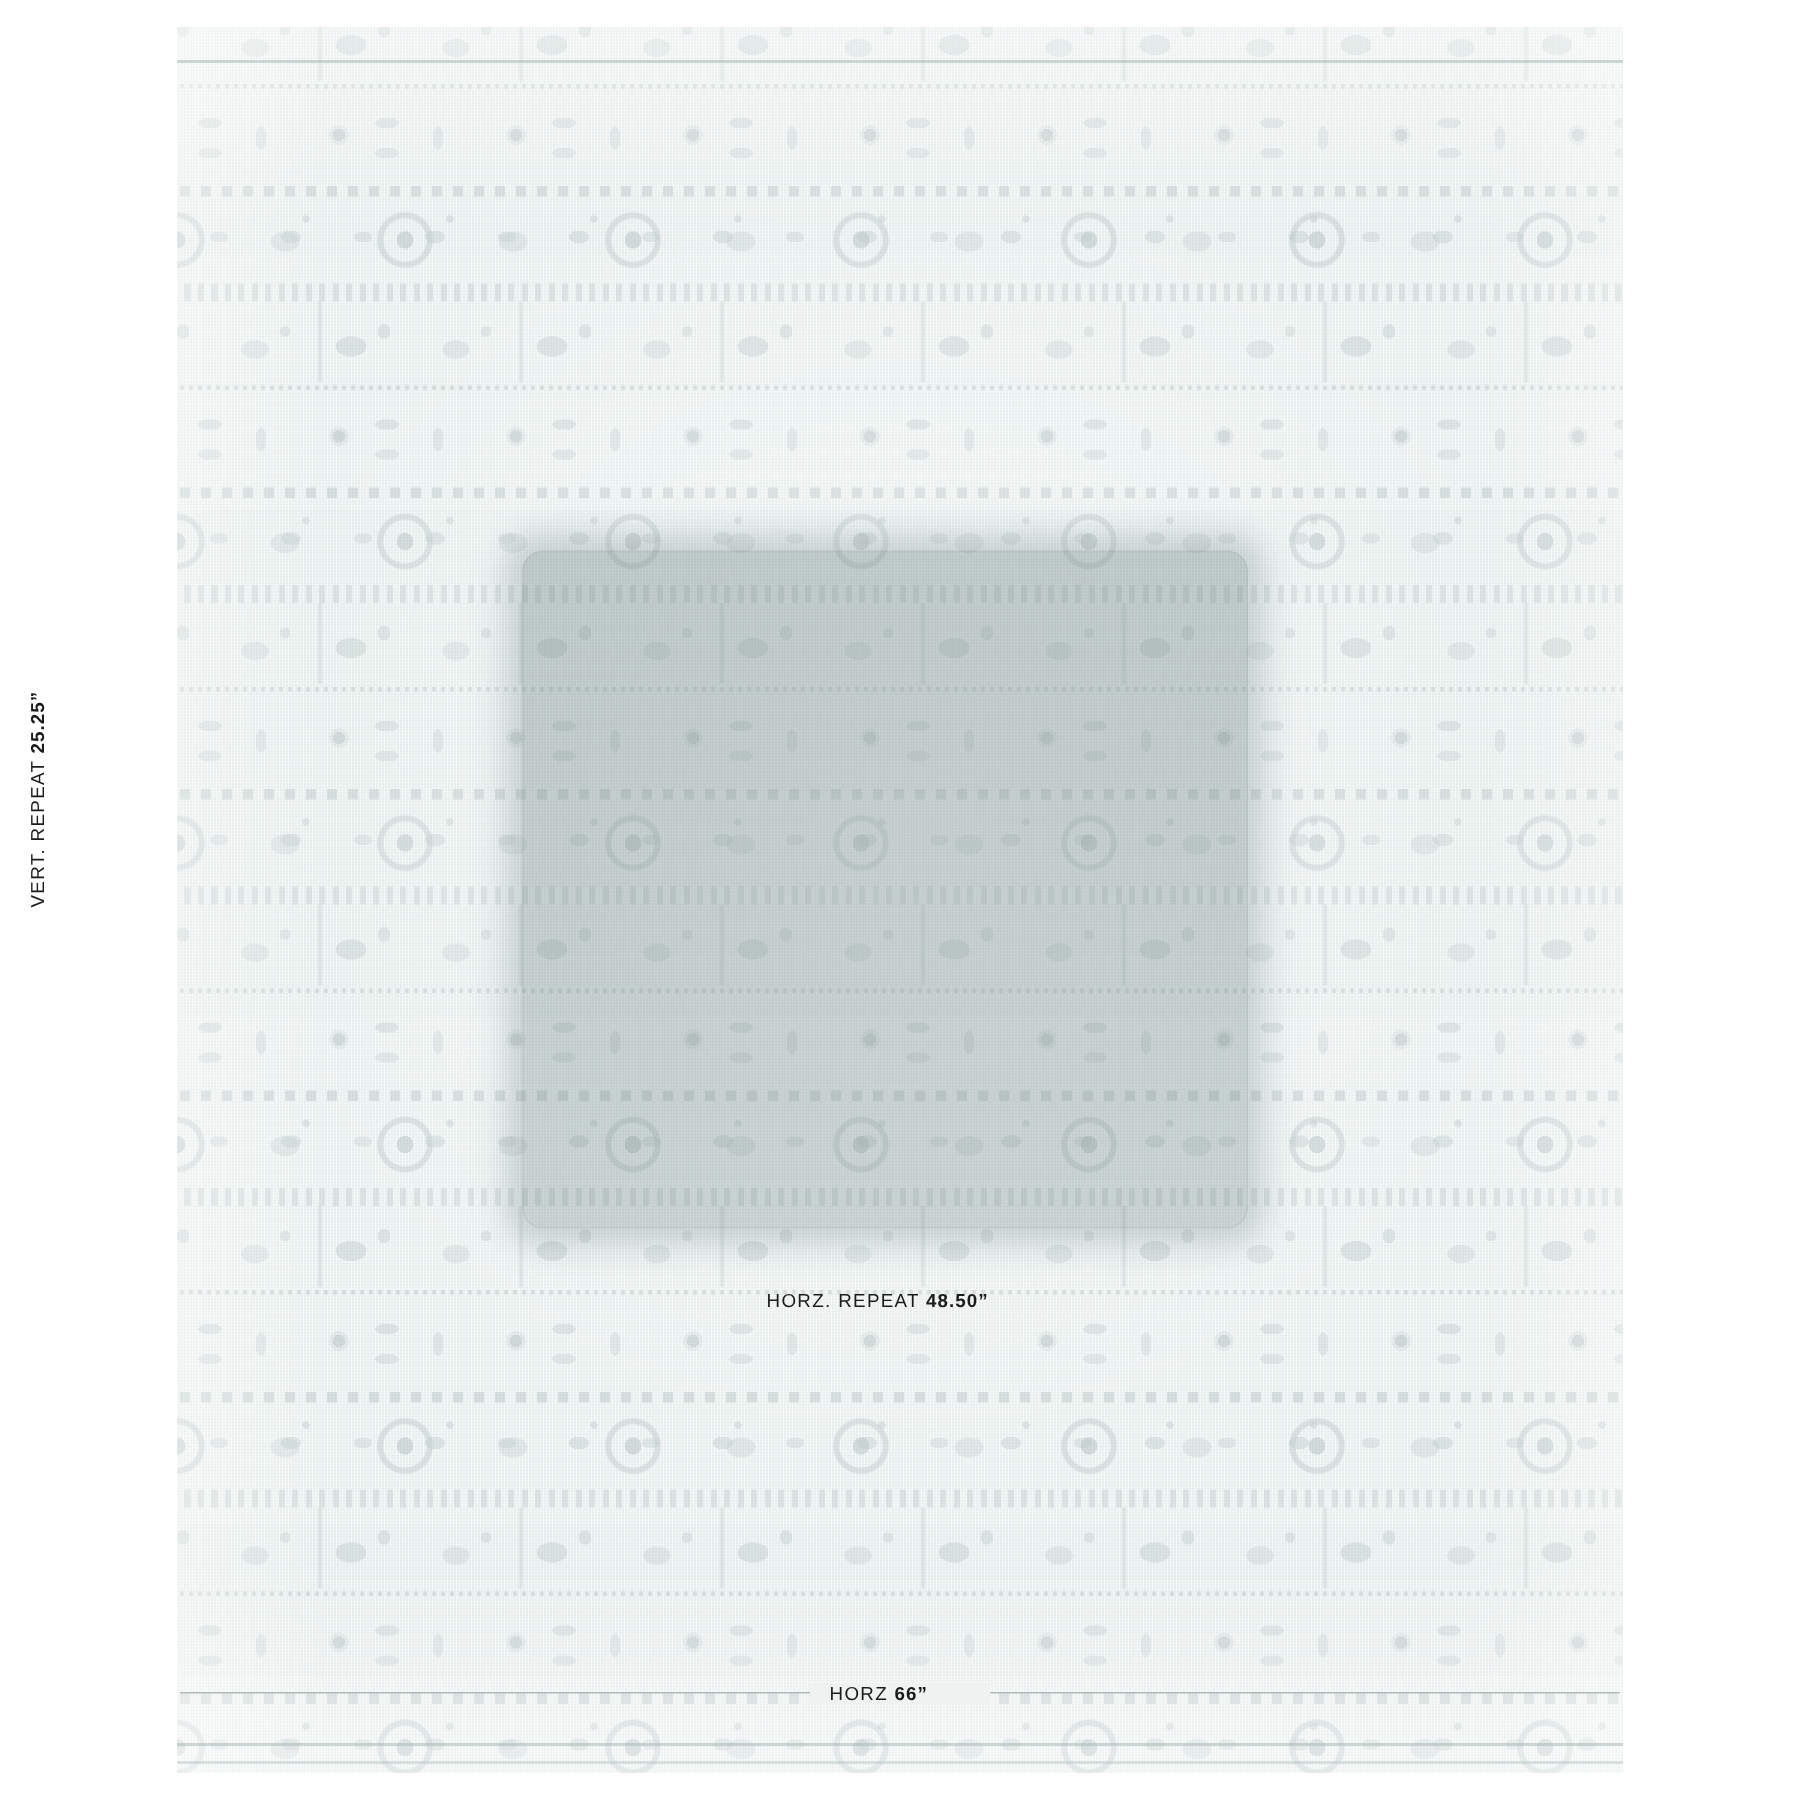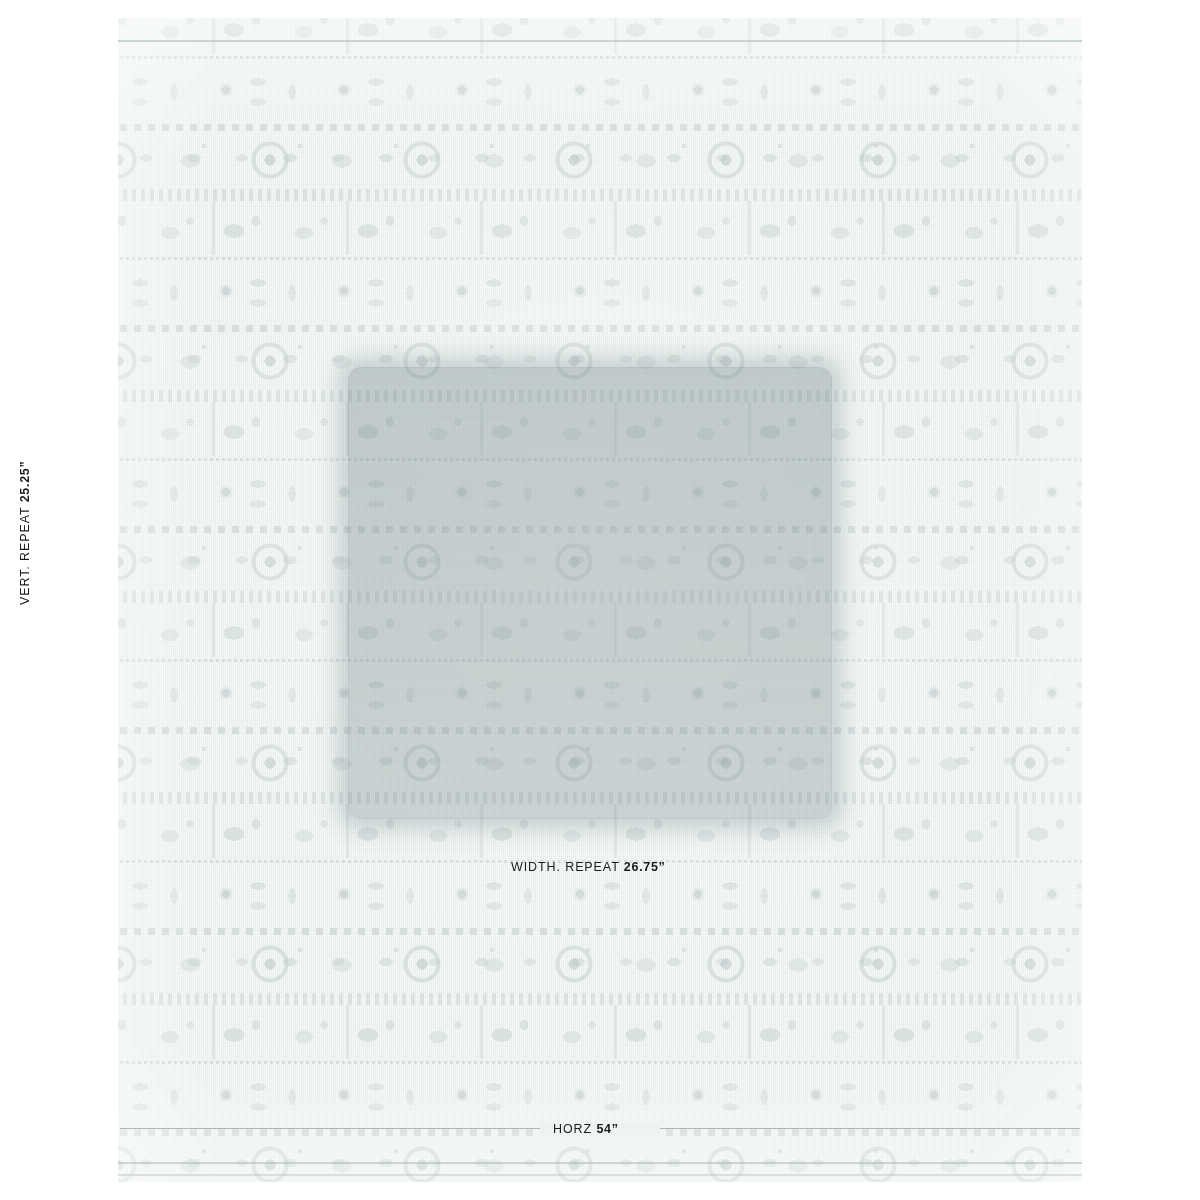--- a/index.html
+++ b/index.html
@@ -332,18 +332,18 @@
 <div class="mask bottom"></div>
 
 <div class="width-rule"></div>
 <div class="width-rule-gap"></div>
 
 <div class="label" id="vert-repeat-label">
   <span class="lead">VERT. REPEAT </span><span>25.25”</span>
 </div>
 
 <div class="label" id="horz-repeat-label">
-  <span class="lead">WIDTH. REPEAT </span><span>26.75”</span>
+  <span class="lead">HORZ. REPEAT </span><span>48.50”</span>
 </div>
 
 <div class="label" id="width-label">
-  <span class="lead">HORZ </span><span>54”</span>
+  <span class="lead">HORZ </span><span>66”</span>
 </div>
 
 </body></html>

